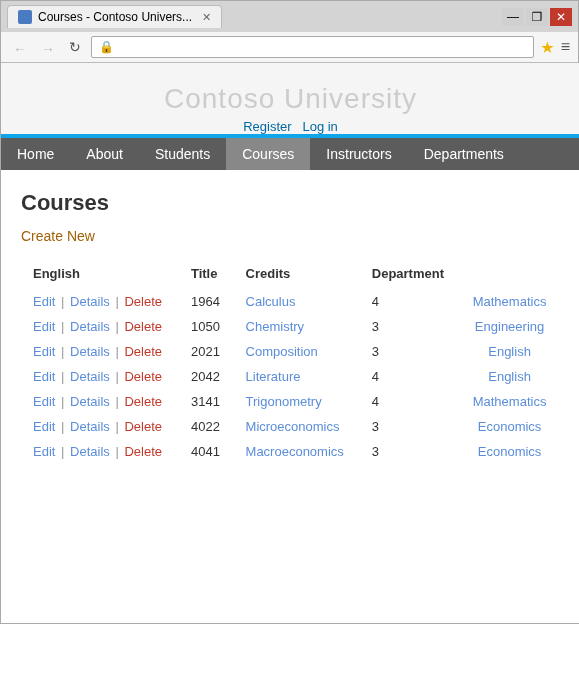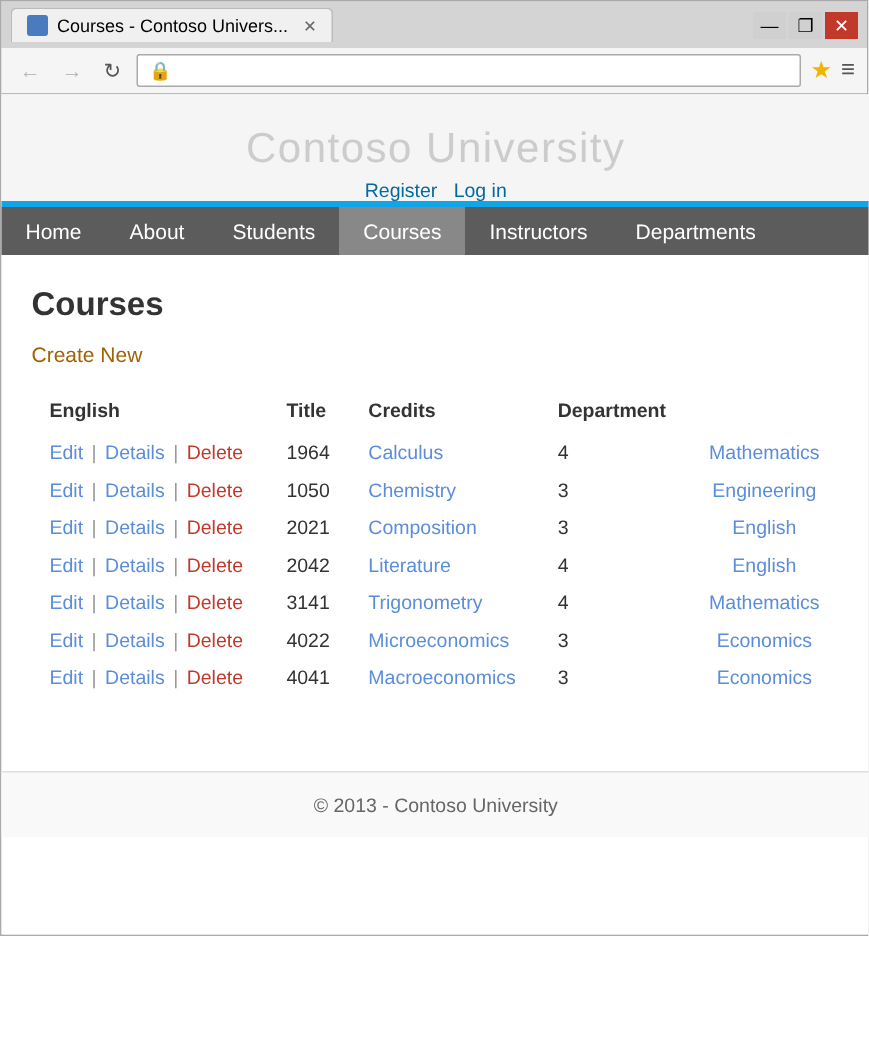--- a/index.html
+++ b/index.html
@@ -201,17 +201,14 @@
       </td>
       <td>4041</td>
       <td><a class="course-link" href="#">Macroeconomics</a></td>
       <td>3</td>
       <td class="dept-cell">Economics</td>
     </tr>
           </tbody>
       </table>
     </div>
 
-    <div class="site-footer">
-      <span>© 2013 - Contoso University</span>
-    </div>
   </div>
 </div>
 
 </body></html>

